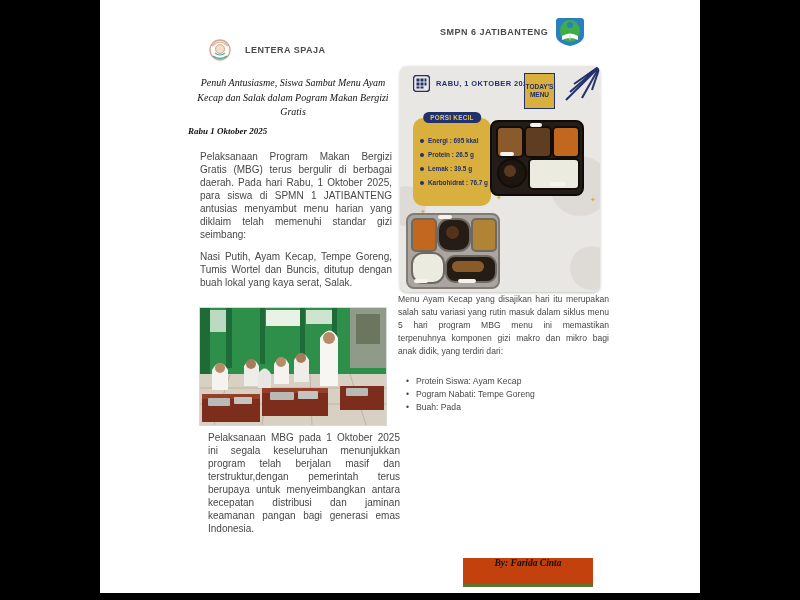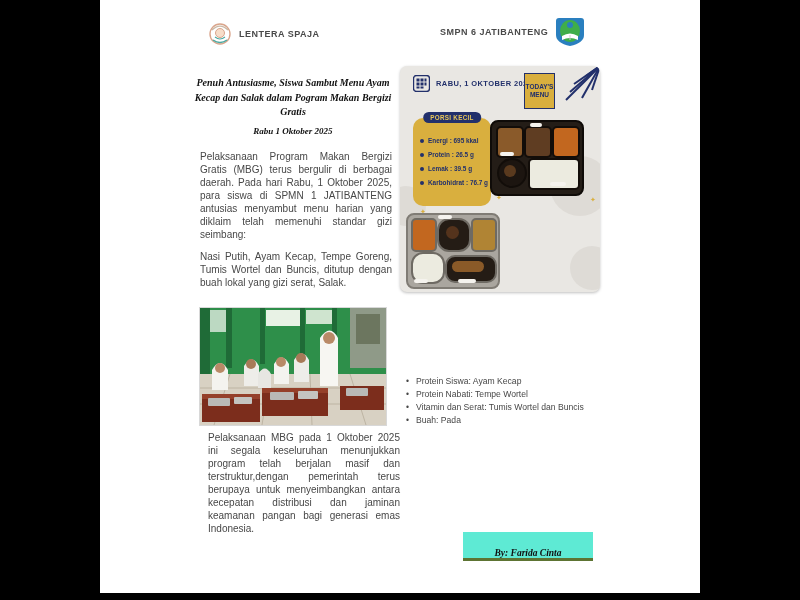--- a/index.html
+++ b/index.html
@@ -1,29 +1,29 @@
 <!DOCTYPE html>
 <html><head>
 <meta charset="utf-8">
 <style>
   html,body{margin:0;padding:0;background:#000;}
   .stage{position:relative;width:800px;height:600px;background:#000;overflow:hidden;
          font-family:"Liberation Sans",sans-serif;}
   .page{position:absolute;left:100px;top:0;width:600px;height:593px;background:#ffffff;}
 
   
-  .brand-left{position:absolute;left:107px;top:20px;display:flex;align-items:center;gap:6px;}
+  .brand-left{position:absolute;left:107px;top:36px;display:flex;align-items:center;gap:12px;}
   .brand-right{position:absolute;left:340px;top:16px;display:flex;align-items:center;gap:7px;}
   .brand-label{font-size:9px;letter-spacing:.5px;color:#4a4a4a;font-weight:bold;}
 
   
   .title{position:absolute;left:88px;top:76px;width:210px;text-align:center;
-         font-family:"Liberation Serif",serif;font-weight:bold;font-style:italic;
+         font-family:"Liberation Serif",serif;font-weight:normal;font-style:italic;
          font-size:10px;line-height:14.5px;color:#111;}
-  .date-line{position:absolute;left:88px;top:126px;width:210px;text-align:center;
+  .date-line{position:absolute;left:88px;top:126px;width:210px;
          font-family:"Liberation Serif",serif;font-weight:bold;font-style:italic;
          font-size:9px;color:#111;}
   .para{position:absolute;color:#474747;font-size:10px;line-height:13px;text-align:justify;}
   .para1{left:100px;top:150px;width:192px;}
   .para2{left:100px;top:250px;width:192px;}
   .para3{left:108px;top:431px;width:192px;}
 
   .photo{position:absolute;left:100px;top:308px;width:186px;height:117px;overflow:hidden;
          box-shadow:0 0 0 1px #d8d8d8;}
 
@@ -56,22 +56,22 @@
   .chip{position:absolute;background:#f5f3ee;border-radius:2px;height:4px;}
 
   
   .rpara{position:absolute;left:298px;top:293px;width:211px;color:#474747;
          font-size:8.6px;line-height:13px;text-align:justify;}
   .rlist{position:absolute;left:306px;top:375px;width:203px;color:#474747;
          font-size:8.6px;line-height:13px;}
   .rlist .li{position:relative;padding-left:10px;text-align:justify;}
   .rlist .li::before{content:"•";position:absolute;left:0;top:0;color:#474747;}
 
-  .author-badge{position:absolute;left:363px;top:532px;width:130px;height:26px;background:#5eead4;
-         border-bottom:3px solid #5d7433;display:flex;align-items:flex-end;justify-content:center;}
+  .author-badge{position:absolute;left:363px;top:558px;width:130px;height:26px;background:#c2410c;
+         border-bottom:3px solid #5d7433;display:flex;align-items:flex-start;justify-content:center;}
   .author-text{font-family:"Liberation Serif",serif;font-weight:bold;font-style:italic;
          font-size:9.5px;color:#101010;}
 
   .sparkle{position:absolute;color:#d9af3e;font-size:7px;}
 </style>
 </head>
 <body>
 
 <div class="stage">
   <div class="page">
@@ -93,21 +93,21 @@
         <ellipse cx="15" cy="15" rx="10" ry="11" fill="#3fae49"></ellipse>
         <circle cx="15" cy="9" r="3" fill="#2a7fbf"></circle>
         <path d="M7 20 q8 -5 16 0 v4 q-8 -4 -16 0 z" fill="#ffffff"></path>
         <path d="M15 19 v5" stroke="#cfcfcf" stroke-width="1"></path>
       </svg>
     </div>
 
     <div class="title">Penuh Antusiasme, Siswa Sambut Menu Ayam Kecap dan Salak dalam Pogram Makan Bergizi Gratis</div>
     <div class="date-line">Rabu 1 Oktober 2025</div>
     <div class="para para1">Pelaksanaan Program Makan Bergizi Gratis (MBG) terus bergulir di berbagai daerah. Pada hari Rabu, 1 Oktober 2025, para siswa di SPMN 1 JATIBANTENG antusias menyambut menu harian yang diklaim telah memenuhi standar gizi seimbang:</div>
-    <div class="para para2">Nasi Putih, Ayam Kecap, Tempe Goreng, Tumis Wortel dan Buncis, ditutup dengan buah lokal yang gizi serat, Salak.</div>
+    <div class="para para2">Nasi Putih, Ayam Kecap, Tempe Goreng, Tumis Wortel dan Buncis, ditutup dengan buah lokal yang kaya serat, Salak.</div>
 
     <div class="photo">
       <svg width="186" height="117" viewBox="0 0 186 117">
         <rect x="0" y="0" width="186" height="66" fill="#2e8f4a"></rect>
         <rect x="0" y="0" width="10" height="66" fill="#1f6b37"></rect>
         <rect x="26" y="0" width="6" height="60" fill="#1f6b37"></rect>
         <rect x="60" y="0" width="5" height="56" fill="#1f6b37"></rect>
         <rect x="100" y="0" width="5" height="54" fill="#1f6b37"></rect>
         <rect x="132" y="0" width="5" height="52" fill="#1f6b37"></rect>
         <rect x="10" y="2" width="16" height="22" fill="#bcd9c2"></rect>
@@ -220,24 +220,24 @@
         <div class="cell" style="left:63px;top:3px;width:22px;height:30px;background:#b08434;border:2px solid #6e6a63;"></div>
         <div class="cell" style="left:3px;top:37px;width:30px;height:28px;border-radius:12px;background:#ecebe0;border:2px solid #6e6a63;"></div>
         <div class="cell" style="left:37px;top:40px;width:48px;height:24px;border-radius:10px;background:#241c15;border:2px solid #6e6a63;"></div>
         <div class="cell" style="left:44px;top:46px;width:32px;height:11px;border-radius:6px;background:#8a5a28;"></div>
         <div class="chip" style="left:30px;top:0;width:14px;"></div>
         <div class="chip" style="left:6px;top:64px;width:14px;"></div>
         <div class="chip" style="left:50px;top:64px;width:18px;"></div>
       </div>
     </div>
 
+    <div class="rpara">Menu Ayam Kecap yang disajikan hari itu merupakan salah satu variasi yang rutin masuk dalam siklus menu 5 hari program MBG menu ini memastikan terpenuhnya komponen gizi makro dan mikro bagi anak didik, yang terdiri dari:</div>
     <div class="rlist">
       <div class="li">Protein Siswa: Ayam Kecap</div>
-      <div class="li">Protein Nabati: Tempe Wortel</div>
-      <div class="li">Vitamin dan Serat: Tumis Wortel dan Buncis</div>
+      <div class="li">Pogram Nabati: Tempe Goreng</div>
       <div class="li">Buah: Pada</div>
     </div>
 
     <div class="author-badge">
       <span class="author-text">By: Farida Cinta</span>
     </div>
 
   </div>
 </div>
 

